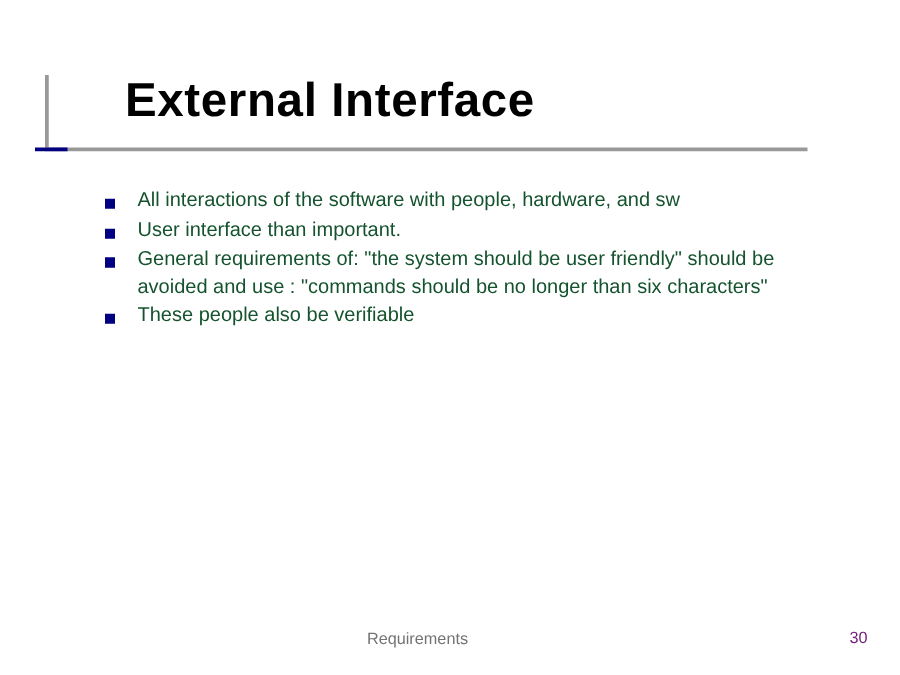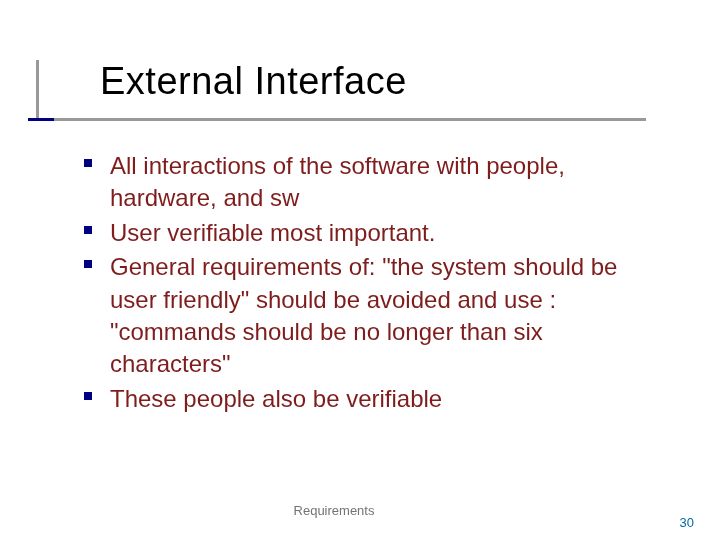--- a/index.html
+++ b/index.html
@@ -47,66 +47,66 @@
     left: 0px;
     width: 26px;
     height: 3px;
     background: #000080;
   }
   .title {
     position: absolute;
     top: 60px;
     left: 100px;
     font-size: 38px;
-    font-weight: 400;
+    font-weight: 700;
     color: #000;
     letter-spacing: 0.5px;
   }
   .body {
     position: absolute;
     top: 150px;
     left: 80px;
     width: 580px;
   }
   ul.bullets {
     list-style: none;
     margin: 0;
     padding: 0;
   }
   ul.bullets li {
     position: relative;
     padding-left: 30px;
-    font-size: 24px;
+    font-size: 16px;
     line-height: 1.35;
     margin-bottom: 2px;
-    color: #7f1d1d;
+    color: #14532d;
   }
   ul.bullets li .sq {
     position: absolute;
     left: 4px;
     top: 9px;
     width: 8px;
     height: 8px;
     background: #000080;
   }
   .footer-center {
     position: absolute;
     bottom: 22px;
     left: 0;
     width: 668px;
     text-align: center;
     font-size: 13px;
     color: #737373;
   }
   .footer-right {
     position: absolute;
-    bottom: 10px;
+    bottom: 23px;
     right: 26px;
     font-size: 13px;
-    color: #0369a1;
+    color: #701a75;
   }
 </style>
 </head>
 <body>
 
 <div class="slide">
 
   <div class="accent-lines">
     <div class="vline"></div>
     <div class="hline-long"></div>
@@ -116,21 +116,21 @@
   <div class="title">External Interface</div>
 
   <div class="body">
     <ul class="bullets">
       <li>
         <span class="sq"></span>
         <span>All interactions of the software with people, hardware, and sw</span>
       </li>
       <li>
         <span class="sq"></span>
-        <span>User verifiable most important.</span>
+        <span>User interface than important.</span>
       </li>
       <li>
         <span class="sq"></span>
       </li>
       <li>
         <span class="sq"></span>
         <span>General requirements of: "the system should be user friendly" should be avoided and use : "commands should be no longer than six characters"</span>
       </li>
       <li>
         <span class="sq"></span>

